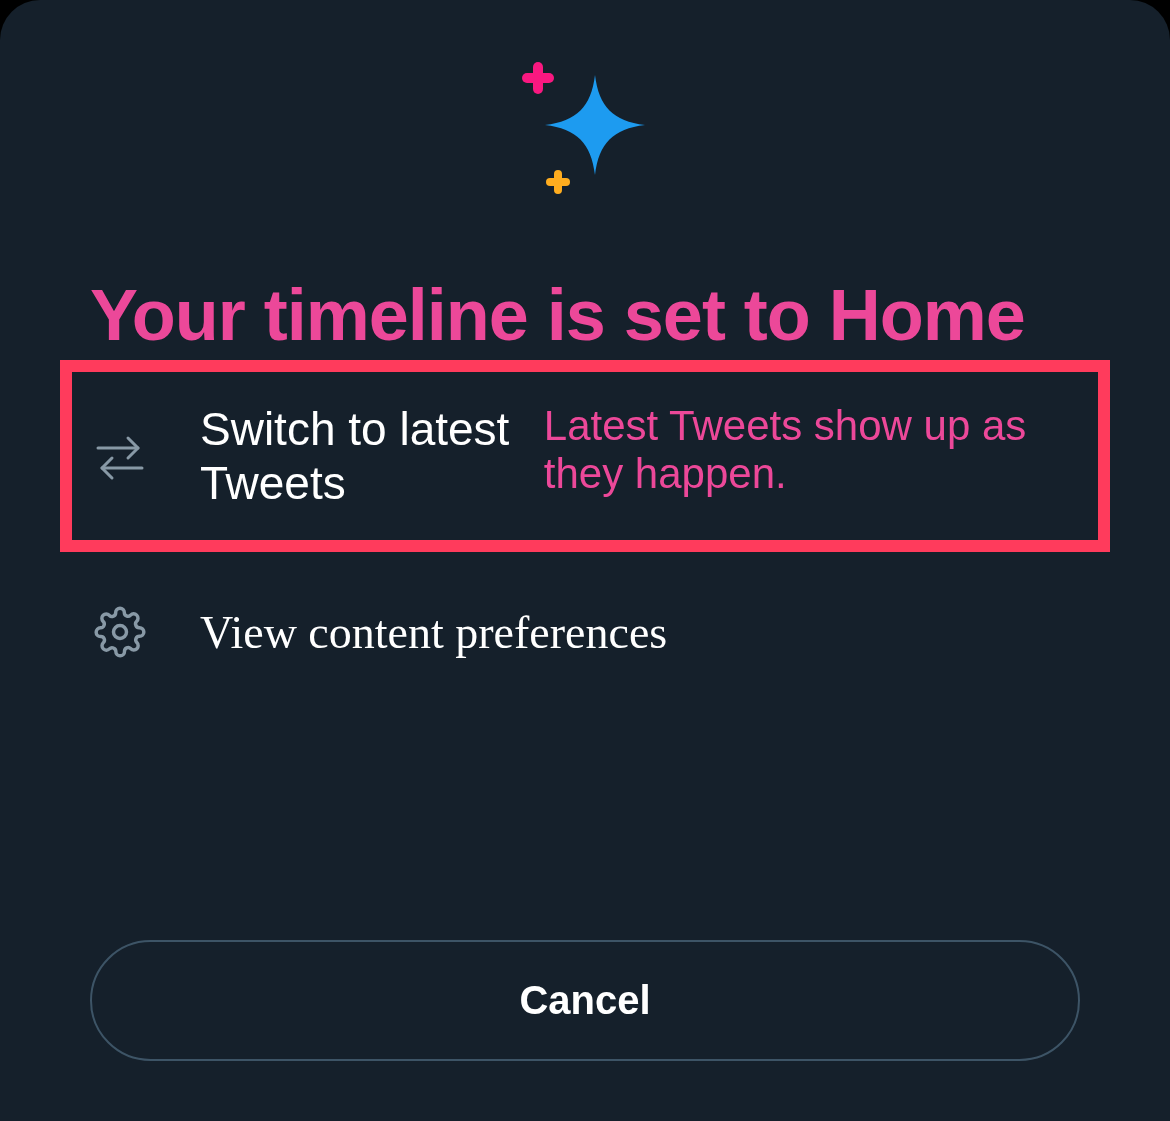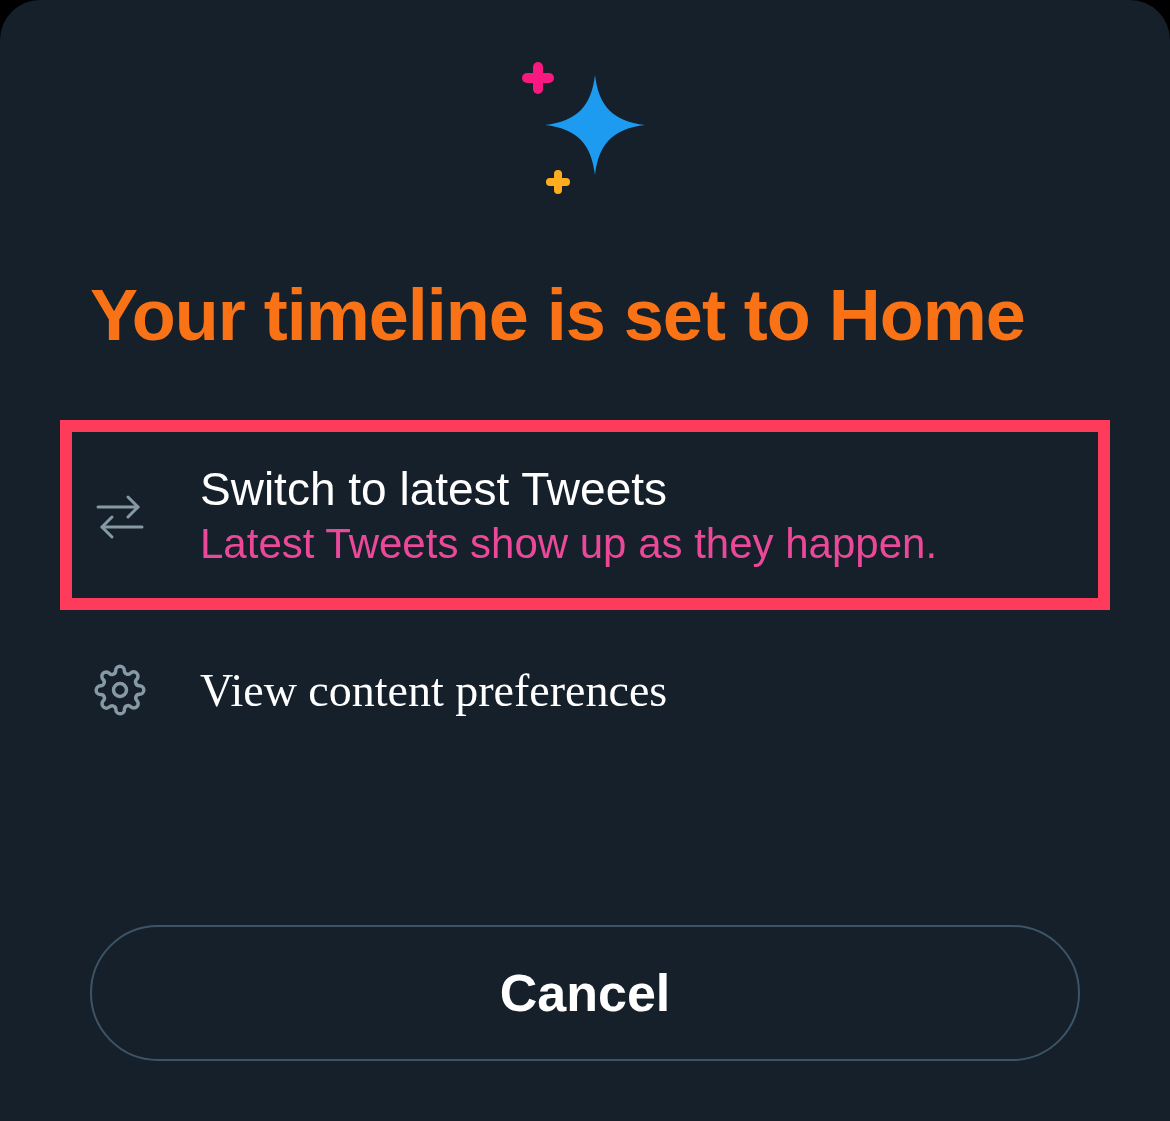--- a/index.html
+++ b/index.html
@@ -29,25 +29,24 @@
     }
     
     .sparkle-container {
       display: flex;
       justify-content: center;
       margin-bottom: 60px;
       margin-top: 10px;
     }
     
     .title {
-      color: #f97316;
+      color: #ec4899;
       font-size: 72px;
       font-weight: 800;
       line-height: 1.25;
-      margin-bottom: 60px;
       letter-spacing: -1px;
     }
     
     .option-highlight {
       border: 12px solid #ff3b5c;
       margin-left: -30px;
       margin-right: -30px;
       padding: 30px 18px 30px 18px;
       margin-bottom: 30px;
     }
@@ -69,41 +68,41 @@
       width: 60px;
       height: 60px;
       display: flex;
       align-items: center;
       justify-content: center;
       flex-shrink: 0;
     }
     
     .option-text {
       display: flex;
-      flex-direction: column;
+      flex-direction: row;
       gap: 4px;
     }
     
     .option-title {
       color: #ffffff;
       font-size: 46px;
       font-weight: 400;
     }
     
     .option-subtitle {
       color: #ec4899;
       font-size: 42px;
       font-weight: 400;
     }
     
     .cancel-button {
       border: 2px solid #3d5466;
       background: transparent;
       color: #ffffff;
-      font-size: 52px;
+      font-size: 40px;
       font-weight: 700;
       padding: 36px 0;
       border-radius: 70px;
       cursor: pointer;
       width: 100%;
       margin-top: auto;
     }
   </style>
 </head>
 <body>

